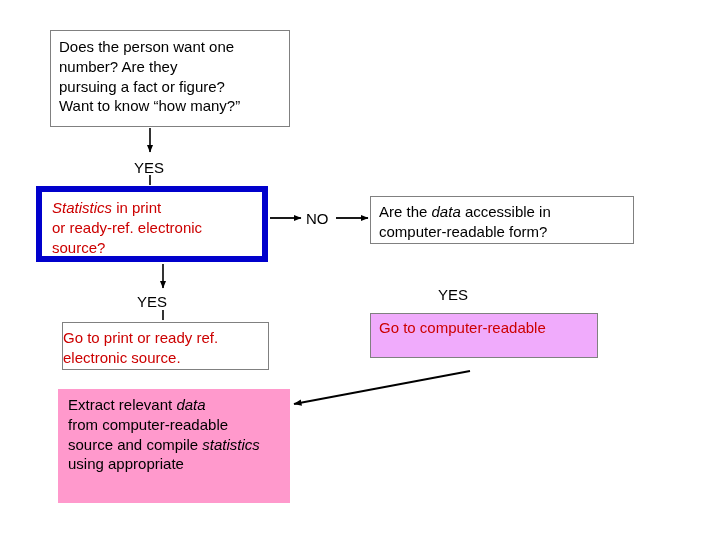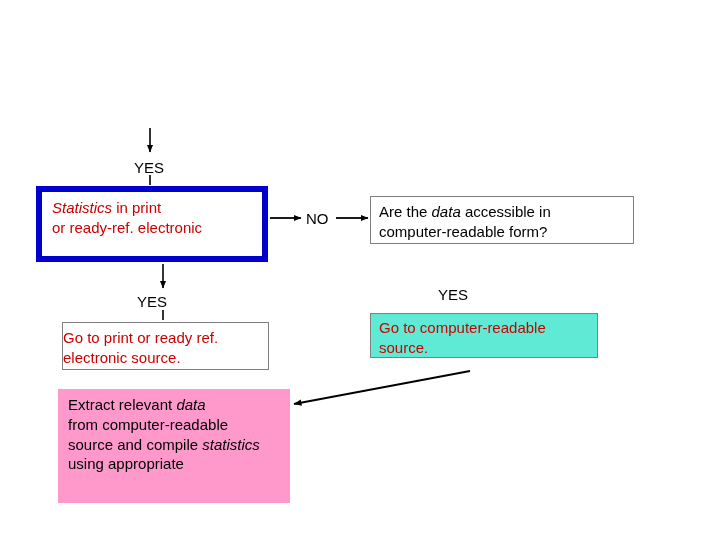--- a/index.html
+++ b/index.html
@@ -78,21 +78,21 @@
     font-size: 15px;
     padding: 5px 8px 0 0;
   }
   
   #box-gocomputer {
     left: 370px;
     top: 313px;
     width: 228px;
     height: 45px;
     border: 1px solid #808080;
-    background: #5eead4;
+    background: #f0abfc;
     color: #cc0000;
     font-size: 15px;
     padding: 4px 8px 0 8px;
   }
   
   #box-extract {
     left: 58px;
     top: 389px;
     width: 232px;
     height: 114px;
@@ -141,48 +141,54 @@
     <line x1="270" y1="218" x2="301" y2="218" stroke="#000000" stroke-width="1.8" marker-end="url(#ah)"></line>
 
     <line x1="336" y1="218" x2="368" y2="218" stroke="#000000" stroke-width="1.8" marker-end="url(#ah)"></line>
 
     <line x1="163" y1="264" x2="163" y2="288" stroke="#000000" stroke-width="1.6" marker-end="url(#ah)"></line>
     <line x1="163" y1="310" x2="163" y2="320" stroke="#000000" stroke-width="1.6"></line>
 
     <line x1="470" y1="371" x2="294" y2="404" stroke="#000000" stroke-width="1.8" marker-end="url(#ah)"></line>
   </svg>
 
+  <div class="box" id="box-question">
+    <div>Does the person want one</div>
+    <div>number?  Are they</div>
+    <div>pursuing a fact or figure?</div>
+    <div>Want to know “how many?”</div>
+  </div>
 
   <div class="label" id="label-yes-1">YES</div>
 
   <div class="box" id="box-statistics">
     <div class="inner">
       <div><i>Statistics</i><span> in print</span></div>
       <div>or ready-ref. electronic</div>
+      <div>source?</div>
     </div>
   </div>
 
   <div class="label" id="label-no">NO</div>
 
   <div class="box" id="box-accessible">
     <div><span>Are the </span><i>data</i><span> accessible in</span></div>
     <div>computer-readable form?</div>
   </div>
 
   <div class="label" id="label-yes-2">YES</div>
   <div class="label" id="label-yes-3">YES</div>
 
   <div class="box" id="box-goprint">
     <div>Go to print or ready ref.</div>
     <div>electronic source.</div>
   </div>
 
   <div class="box" id="box-gocomputer">
     <div>Go to computer-readable</div>
-    <div>source.</div>
   </div>
 
   <div class="box" id="box-extract">
     <div><span>Extract relevant </span><i>data</i></div>
     <div>from computer-readable</div>
     <div><span>source and compile </span><i>statistics</i></div>
     <div>using appropriate</div>
   </div>
 
 </div>

